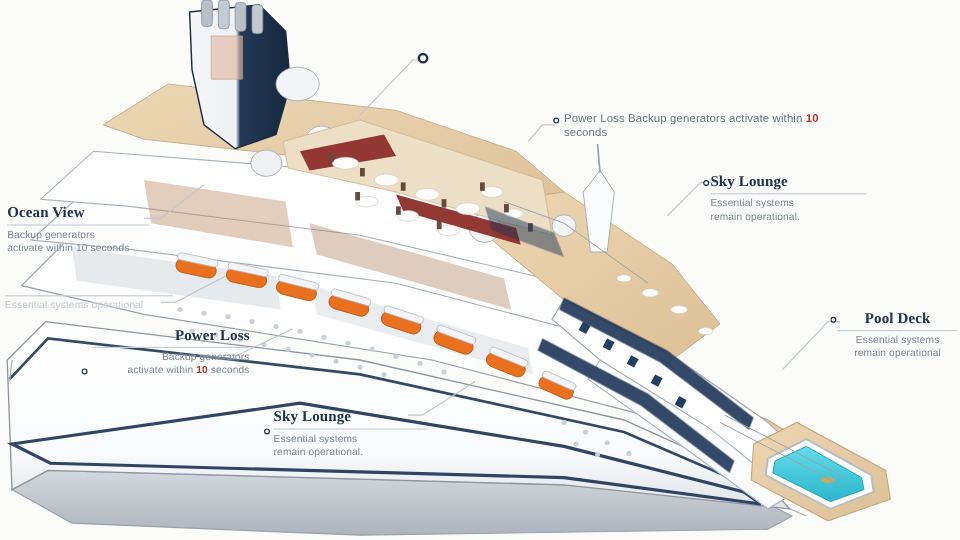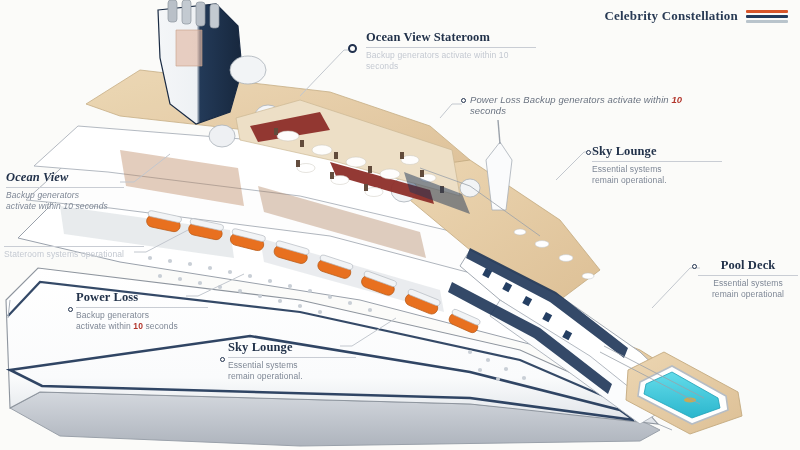--- a/index.html
+++ b/index.html
@@ -259,70 +259,57 @@
       <path d="M462,104 L452,104 L440,118"></path>
       <path d="M596,152 L584,152 L556,180"></path>
       <path d="M700,268 L690,268 L652,308"></path>
       <path d="M120,182 L134,182 L170,154"></path>
       <path d="M134,252 L146,252 L188,230"></path>
       <path d="M186,296 L198,296 L244,274"></path>
       <path d="M340,346 L352,346 L396,318"></path>
     </g>
   </svg>
 
-  <div class="brand">
-    <span class="brand-name">Celebrity Constellation</span>
-    <span class="brand-stripes">
-      <i style="background:#d8562a"></i>
-      <i style="background:#233b5c"></i>
-      <i style="background:#b9c4cc"></i>
-    </span>
-  </div>
-
-  <div class="callout ghost" style="left:366px; top:30px; width:170px;">
-    <div class="title">Ocean View Stateroom</div>
-    <div class="rule"></div>
-    <div class="sub">Backup generators activate within 10 seconds</div>
-  </div>
+
   <span class="dot" style="left:348px; top:44px;"></span>
 
   <div class="callout" style="left:470px; top:94px; width:220px;">
-    <div class="sub" style="font-size:9.5px; color:#6a7380;font-style:italic;">Power Loss Backup generators activate within <span class="hl">10</span> seconds</div>
+    <div class="sub" style="font-size:9.5px; color:#6a7380;">Power Loss Backup generators activate within <span class="hl">10</span> seconds</div>
   </div>
   <span class="dot small" style="left:461px; top:98px;"></span>
 
   <div class="callout" style="left:592px; top:144px; width:130px;">
     <div class="title">Sky Lounge</div>
     <div class="rule"></div>
     <div class="sub">Essential systems
 remain operational.</div>
   </div>
   <span class="dot small" style="left:586px; top:150px;"></span>
 
   <div class="callout" style="left:698px; top:258px; width:100px;text-align:center;">
     <div class="title">Pool Deck</div>
     <div class="rule"></div>
     <div class="sub">Essential systems
 remain operational</div>
   </div>
   <span class="dot small" style="left:692px; top:264px;"></span>
 
-  <div class="callout" style="left:6px; top:170px; width:118px;font-style:italic;">
+  <div class="callout" style="left:6px; top:170px; width:118px;">
     <div class="title">Ocean View</div>
     <div class="rule"></div>
     <div class="sub">Backup generators
 activate within 10 seconds</div>
   </div>
 
   <div class="callout ghost" style="left:4px; top:244px; width:140px;">
     <div class="rule"></div>
-    <div class="sub">Stateroom systems operational</div>
-  </div>
-
-  <div class="callout" style="left:76px; top:290px; width:132px;">
+    <div class="sub">Essential systems operational</div>
+  </div>
+
+  <div class="callout" style="left:76px; top:272px; width:132px;text-align:right;">
     <div class="title">Power Loss</div>
     <div class="rule"></div>
     <div class="sub">Backup generators
 activate within <span class="hl">10</span> seconds</div>
   </div>
   <span class="dot small" style="left:68px; top:307px;"></span>
 
   <div class="callout" style="left:228px; top:340px; width:128px;">
     <div class="title">Sky Lounge</div>
     <div class="rule"></div>

